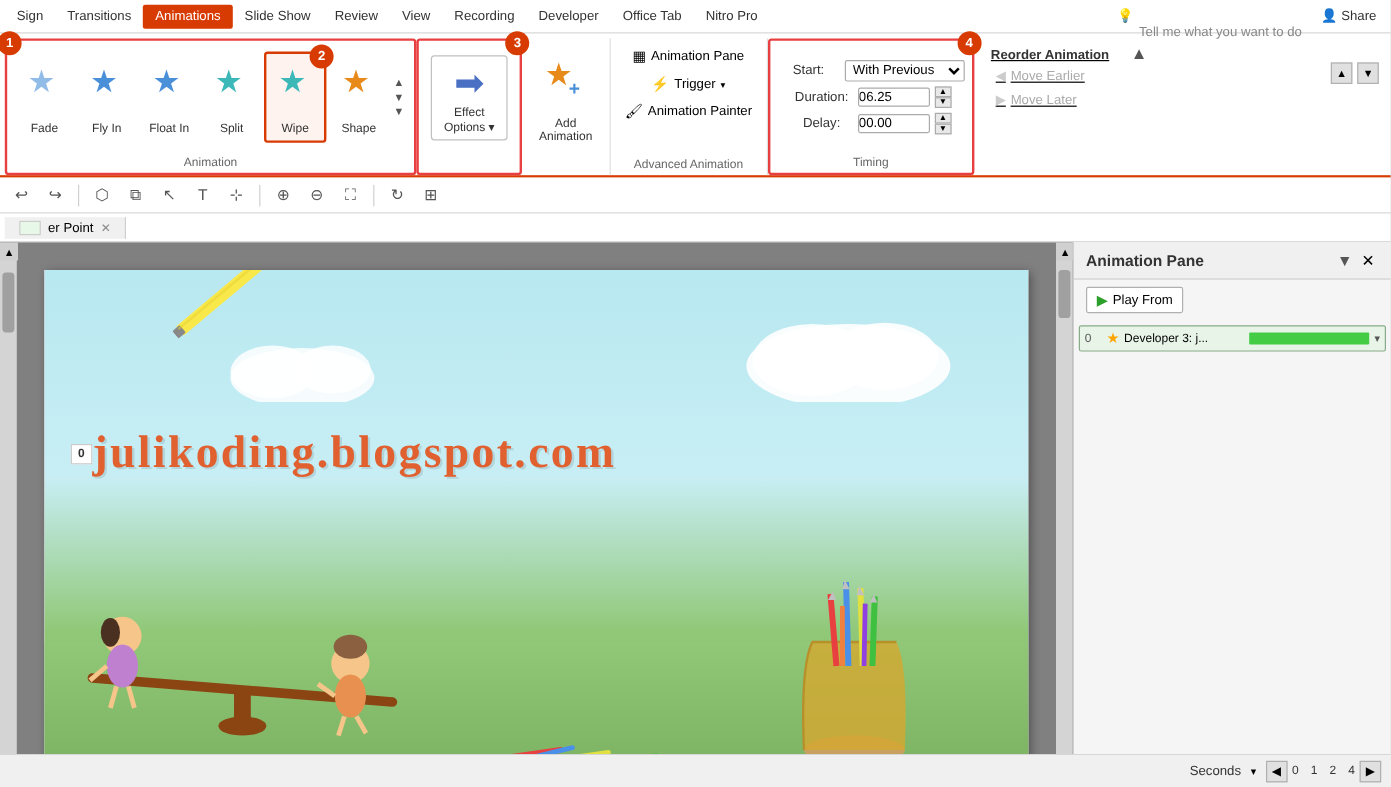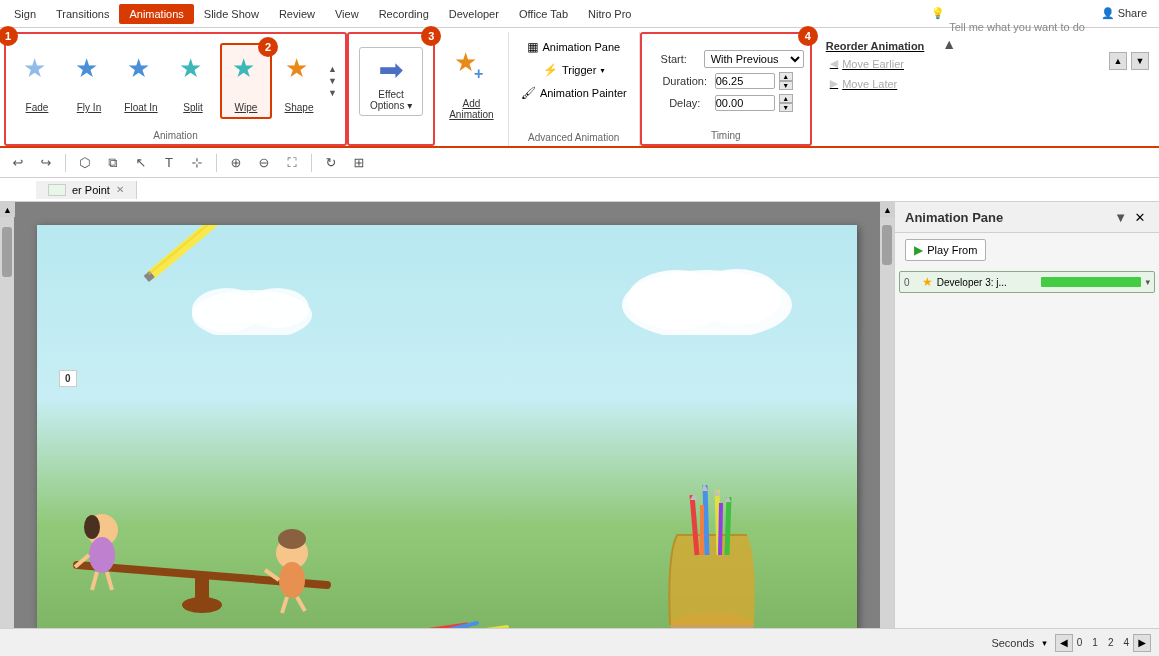--- a/index.html
+++ b/index.html
@@ -32,21 +32,21 @@
       font-size: 10px; color: #666; padding: 2px 0 3px; text-align: center;
     }
     .anim-btn {
       display: flex; flex-direction: column; align-items: center;
       padding: 4px 6px; cursor: pointer; border-radius: 3px; min-width: 50px;
     }
     .anim-btn.selected { border: 2px solid #d83b01; background: #fff3f0; }
     .anim-btn-icon {
       width: 36px; height: 36px; display: flex; align-items: center; justify-content: center;
     }
-    .anim-btn-label { font-size: 10px; color: #333; text-align: center; margin-top: 17px; text-decoration: underline; }
+    .anim-btn-label { font-size: 10px; color: #333; text-align: center; margin-top: 17px; }
     .dropdown-arrow { font-size: 9px; color: #555; }
 
     
     .effect-options-btn {
       display: flex; flex-direction: column; align-items: center;
       border: 1px solid #c0c0c0; border-radius: 3px; padding: 4px 10px;
       cursor: pointer; min-width: 60px; background: #fff; margin: 4px 4px;
     }
     .effect-options-icon { font-size: 30px; color: #4a70c4; margin-bottom: 2px; }
     .effect-options-label { font-size: 10px; color: #333; text-align: center; }
@@ -200,21 +200,21 @@
 
     
     .tab-bar {
       background: #fff; height: 24px; display: flex; align-items: center;
       border-bottom: 1px solid #d0d0d0; padding: 0 4px;
     }
     .tab-item {
       padding: 3px 12px; font-size: 11px; cursor: pointer; border-right: 1px solid #d0d0d0;
       display: flex; align-items: center; gap: 6px;
     }
-    .tab-item.active { background: #f0f0f0; margin-left: 32px; }
+    .tab-item.active { background: #f0f0f0; }
     .tab-close { font-size: 10px; color: #888; cursor: pointer; }
     .tab-thumbnail { width: 18px; height: 12px; background: #e8f8e8; border: 1px solid #ccc; }
 
     
     .step-circle {
       position: absolute; background: #d83b01; color: #fff; border-radius: 50%;
       width: 20px; height: 20px; display: flex; align-items: center; justify-content: center;
       font-size: 11px; font-weight: bold; z-index: 10;
     }
   </style>
@@ -463,20 +463,21 @@
           <rect x="5" y="6" width="95" height="10" fill="#f8e84a" rx="1"></rect>
           <rect x="98" y="6" width="15" height="10" fill="#f4b080" rx="1"></rect>
           <polygon points="113,6 120,11 113,16" fill="#e07040"></polygon>
           <rect x="0" y="7" width="8" height="8" fill="#888" rx="1"></rect>
           <rect x="5" y="8" width="94" height="2" fill="#e8d030" opacity="0.5"></rect>
         </svg>
       </div>
 
       <div class="slide-badge">0</div>
 
+      <div class="slide-title">julikoding.blogspot.com</div>
 
       <div style="position:absolute; bottom:0; left:0; right:0; height:120px; background: linear-gradient(180deg, #90c878 0%, #7ab060 100%);"></div>
 
       <div style="position:absolute; bottom:40px; left:20px; width:290px; height:140px;">
         <svg width="290" height="140" viewBox="0 0 290 140">
 
           <line x1="20" y1="90" x2="270" y2="110" stroke="#8B4513" stroke-width="8" stroke-linecap="round"></line>
 
           <rect x="138" y="100" width="14" height="30" fill="#8B4513" rx="2"></rect>
           <ellipse cx="145" cy="130" rx="20" ry="8" fill="#8B4513"></ellipse>

